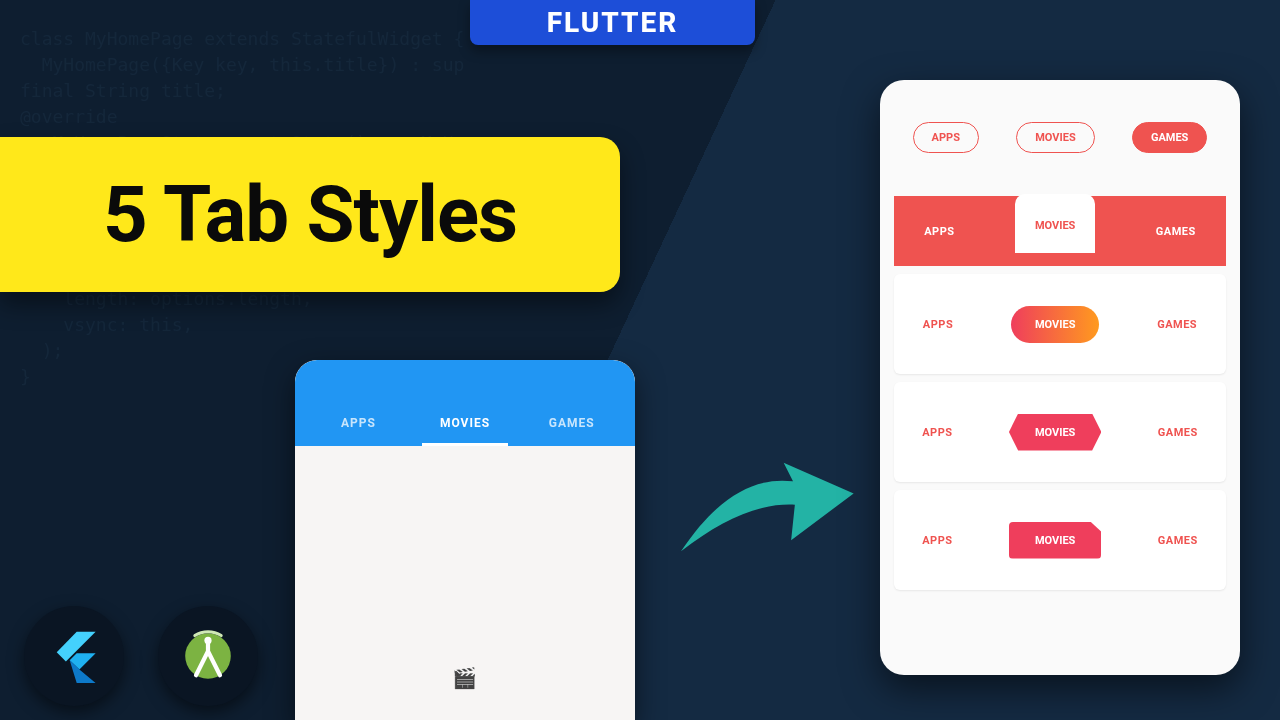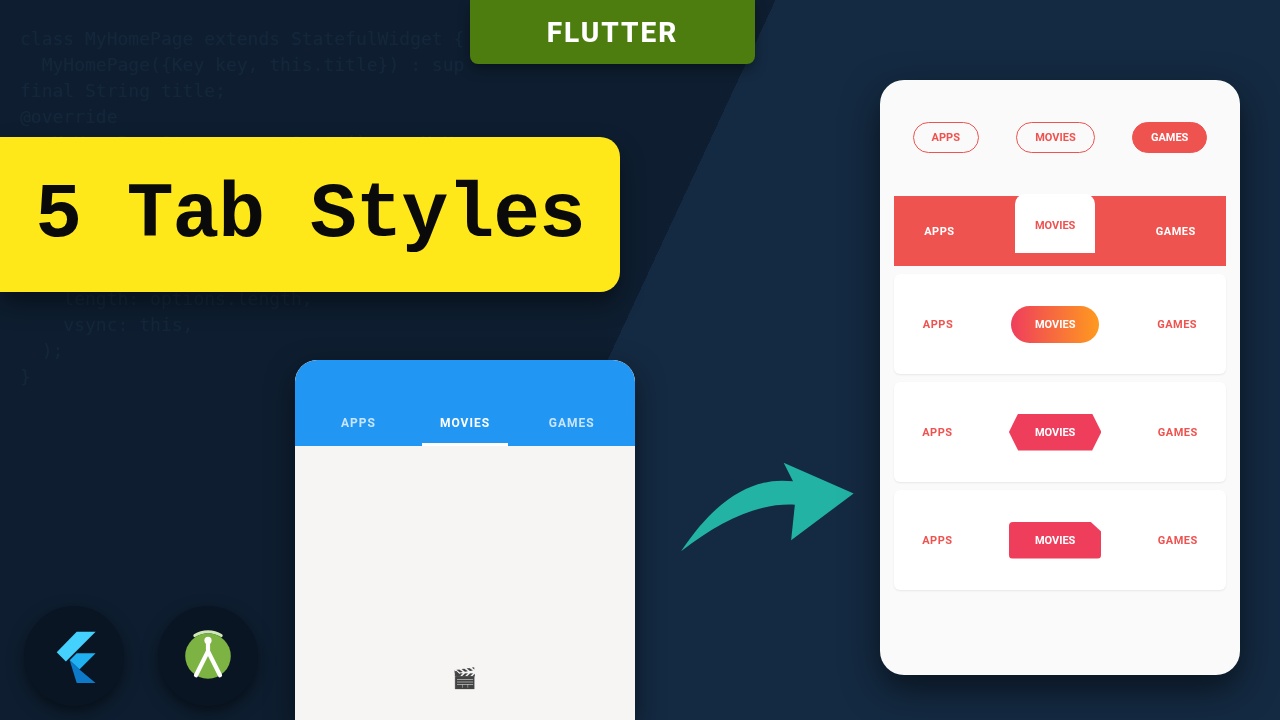--- a/index.html
+++ b/index.html
@@ -16,33 +16,33 @@
   
   .code-bg {
     position: absolute; left: 20px; top: 0; width: 520px; height: 720px;
     color: #20384f; font-family: ui-monospace, Menlo, Consolas, monospace;
     font-size: 18px; line-height: 26px; white-space: pre; z-index: 0;
     user-select: none; opacity: 0.35;
   }
 
   
   .flutter-badge {
-    position: absolute; top: 0; left: 470px; width: 285px; height: 64px;
-    background: #4d7c0f; border-radius: 0 0 8px 8px;
+    position: absolute; top: 0; left: 470px; width: 285px; height: 45px;
+    background: #1d4ed8; border-radius: 0 0 8px 8px;
     display: flex; align-items: center; justify-content: center;
     z-index: 2; box-shadow: 0 6px 12px rgba(0,0,0,.35);
   }
   .flutter-badge span { color: #fff; font-weight: 800; letter-spacing: 2px; font-size: 28px; }
 
   
   .title-card {
     position: absolute; top: 137px; left: 0; width: 620px; height: 155px;
     background: #ffe81a; border-radius: 0 20px 20px 0;
     display: flex; align-items: center; justify-content: center;
-    z-index: 3; box-shadow: 0 12px 24px rgba(0,0,0,.45); font-family: Liberation Mono, monospace;
+    z-index: 3; box-shadow: 0 12px 24px rgba(0,0,0,.45);
   }
   .title-card span { color: #0a0a0a; font-weight: 700; font-size: 78px; letter-spacing: -1px; }
 
   
   .phone-left {
     position: absolute; left: 295px; top: 360px; width: 340px; height: 360px;
     background: #f7f5f4; border-radius: 22px 22px 0 0; box-shadow: 0 10px 28px rgba(0,0,0,.5);
     z-index: 2; overflow: hidden;
   }
   .phone-left .tabbar {

